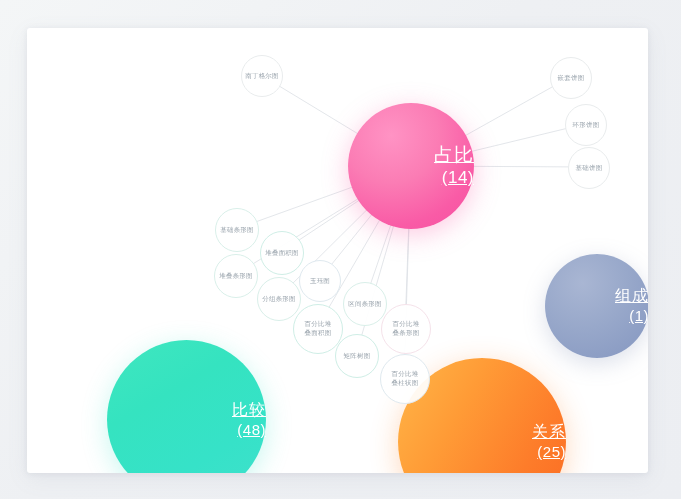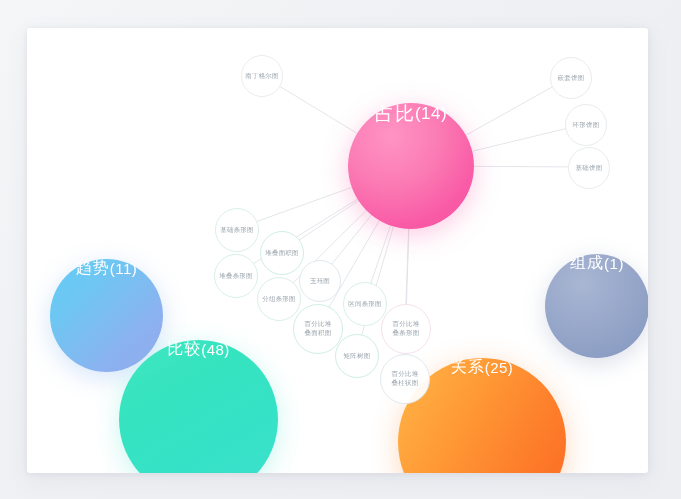--- a/index.html
+++ b/index.html
@@ -43,26 +43,28 @@
     left: 0; top: 0;
     width: 621px;
     height: 445px;
     pointer-events: none;
   }
   
   .bubble {
     position: absolute;
     border-radius: 50%;
     display: flex;
-    align-items: flex-start;
+    flex-direction: column;
+    align-items: flex-end;
     justify-content: center;
     color: #ffffff;
     text-align: center;
     line-height: 1.18;
     user-select: none;
+    text-decoration: underline;
   }
   .bubble .b-label {
     font-size: 16px;
     letter-spacing: 1px;
     font-weight: 400;
   }
   .bubble .b-count {
     font-size: 15px;
     letter-spacing: 0.5px;
     font-weight: 400;
@@ -78,21 +80,21 @@
   .bubble.hub .b-count { font-size: 17px; }
 
   .bubble.trend {
     width: 113px; height: 113px;
     left: 23px; top: 231px;
     background: linear-gradient(135deg, #63cdf6 0%, #6fc6f2 30%, #8ab3f0 70%, #9aa8ee 100%);
     box-shadow: 0 6px 24px rgba(116,170,238,0.30);
   }
   .bubble.compare {
     width: 159px; height: 159px;
-    left: 92px; top: 312px;
+    left: 80px; top: 312px;
     background: linear-gradient(150deg, #3fe7bf 0%, #35e3c0 35%, #36e2c8 70%, #3fe0cc 100%);
     box-shadow: 0 6px 26px rgba(60,225,200,0.28);
   }
   .bubble.relation {
     width: 168px; height: 168px;
     left: 371px; top: 330px;
     background: linear-gradient(120deg, #ffb648 0%, #ff9b36 35%, #fd7c2a 72%, #fb6a22 100%);
     box-shadow: 0 6px 28px rgba(252,130,40,0.30);
   }
   .bubble.compose {
@@ -149,24 +151,20 @@
           <line x1="381.81631202991707" y1="196.95957519223924" x2="378.85126819172723" y2="277.01575882336437" stroke="#dcdfe4" stroke-width="0.8"></line>
           <line x1="367.5145326305844" y1="194.65006059671902" x2="334.5882940235307" y2="307.79658962823083" stroke="#dcdfe4" stroke-width="0.8"></line>
           <line x1="382.05294788585667" y1="196.96786402834013" x2="377.75902031568296" y2="327.0125275821725" stroke="#dcdfe4" stroke-width="0.8"></line>
         </svg>
 
       <div class="bubble hub">
         <span class="b-label">占比</span>
         <span class="b-count">(14)</span>
       </div>
 
-      <div class="bubble trend">
-        <span class="b-label">趋势</span>
-        <span class="b-count">(11)</span>
-      </div>
 
       <div class="bubble compare">
         <span class="b-label">比较</span>
         <span class="b-count">(48)</span>
       </div>
 
       <div class="bubble relation">
         <span class="b-label">关系</span>
         <span class="b-count">(25)</span>
       </div>

